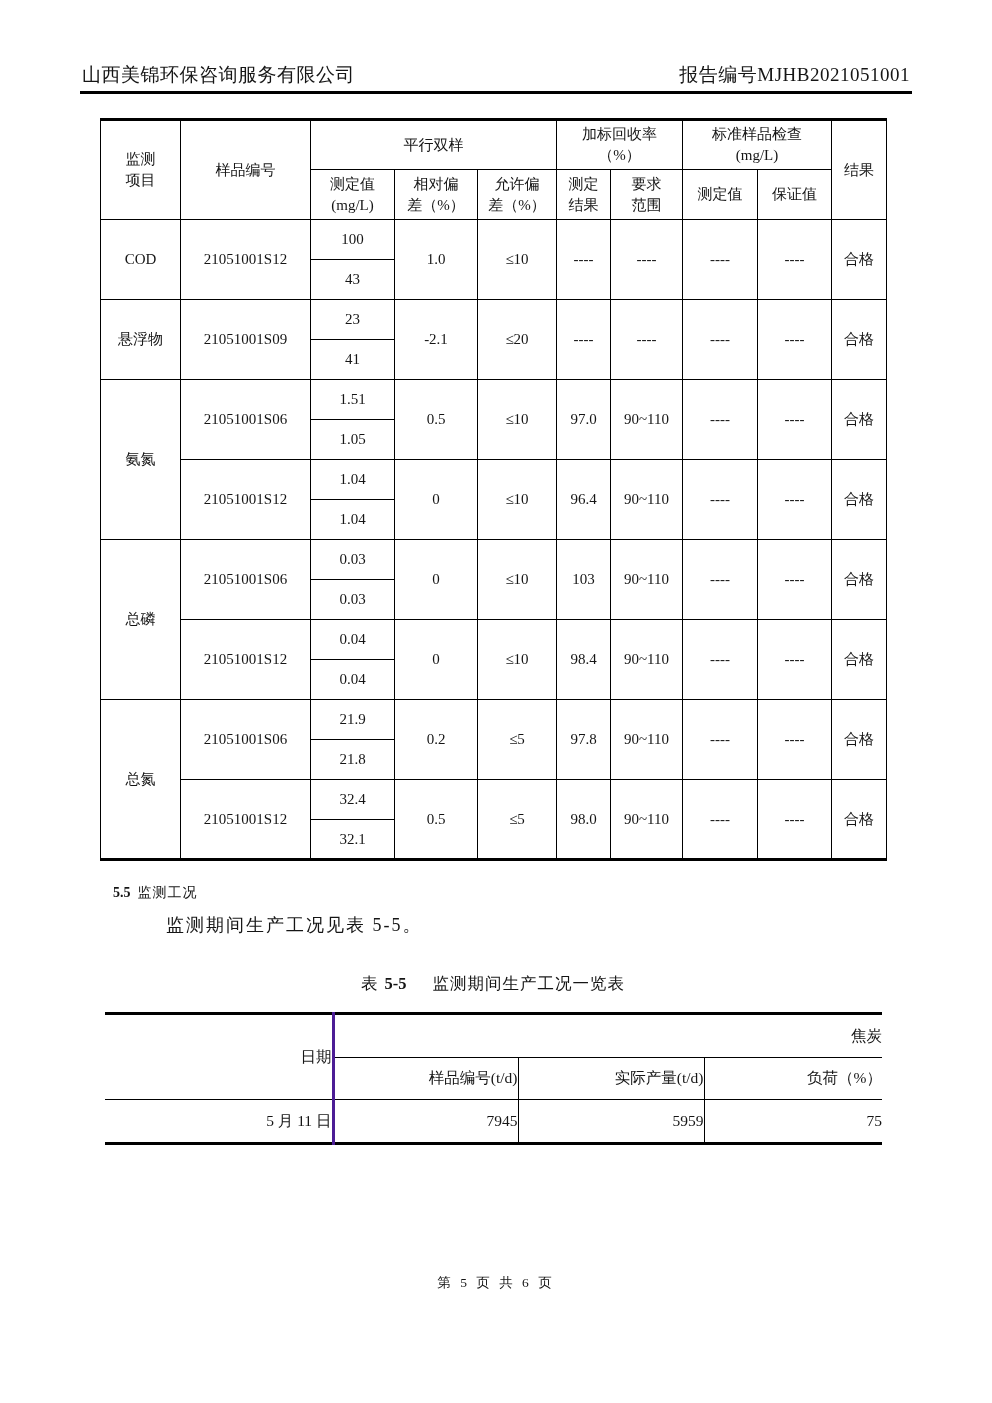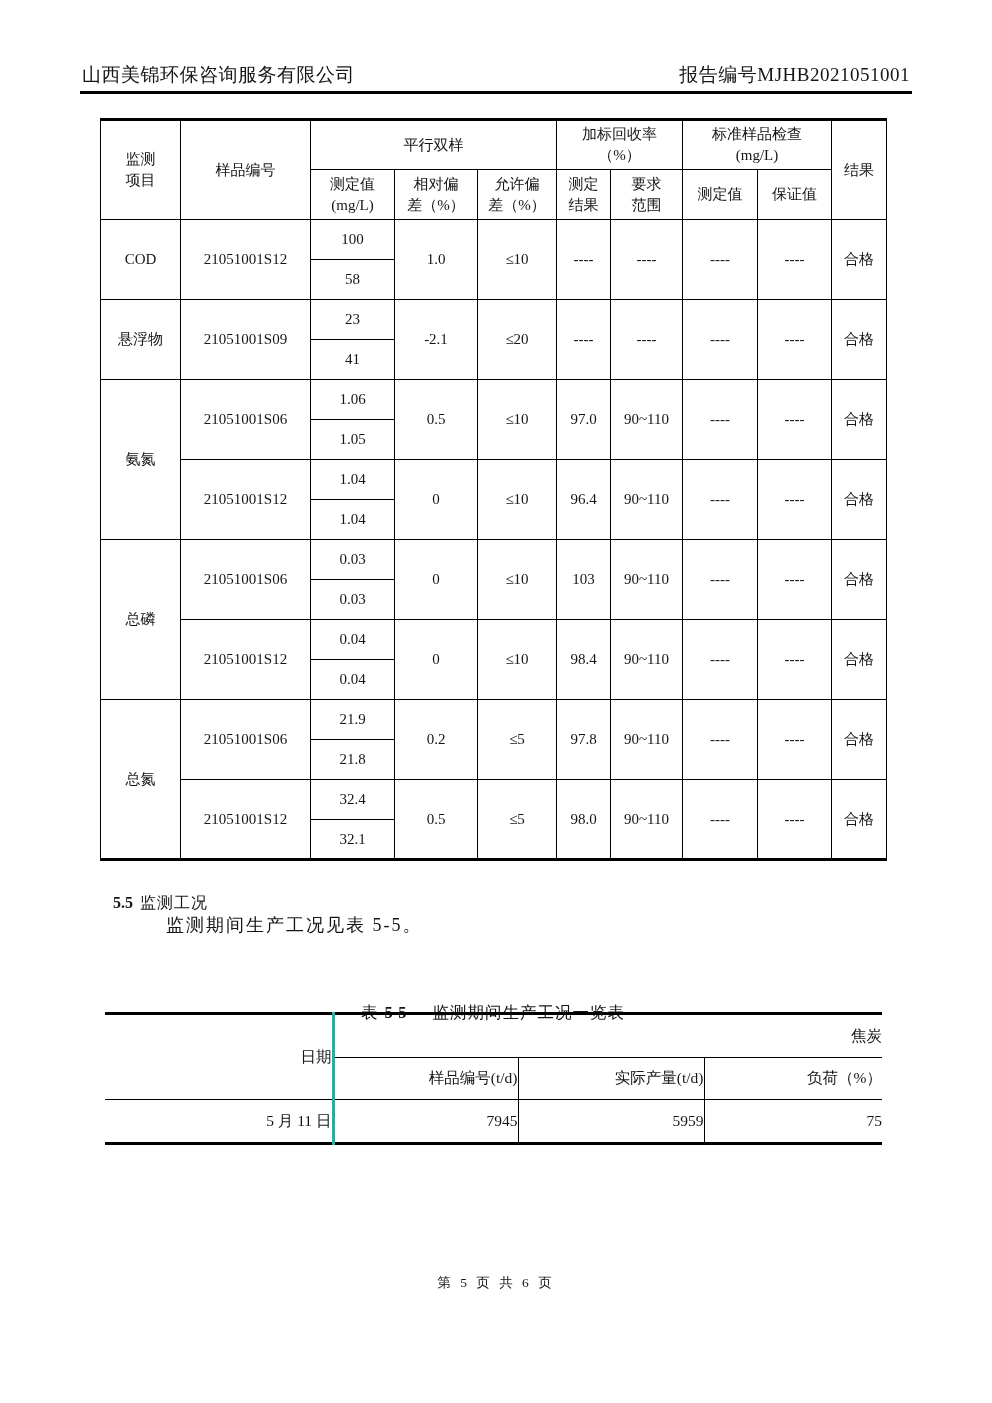--- a/index.html
+++ b/index.html
@@ -32,48 +32,48 @@
     font-weight: normal; font-size: 15px; line-height: 1.4;
     text-align: center; vertical-align: middle; white-space: pre-line;
   }
   tr.hr1 { height: 50px; }
   tr.hr2 { height: 50px; }
   tr.vr  { height: 40px; }
 
   
   .section-heading {
     position: absolute; top: 884px; left: 113px;
-    font-size: 16px; letter-spacing: 1px; margin-top: 9px;
+    font-size: 14px; letter-spacing: 1px;
   }
   .section-heading .sec-num { font-weight: bold; margin-right: 7px; letter-spacing: 0; }
   .body-paragraph {
     position: absolute; top: 913px; left: 166px;
     font-size: 18px; letter-spacing: 2px;
   }
   .table-caption {
     position: absolute; top: 973px; left: 100px; width: 786px;
-    text-align: center; font-size: 16.5px; letter-spacing: 1px; margin-top: 29px;
+    text-align: center; font-size: 16.5px; letter-spacing: 1px;
   }
   .table-caption .cap-no { font-weight: bold; margin-left: 6px; letter-spacing: 0; }
   .table-caption .cap-title { margin-left: 26px; }
 
   
   .t55-wrap { position: absolute; top: 1012px; left: 105px; }
   table.t55 {
     border-collapse: collapse; table-layout: fixed; width: 777px;
     border-top: 3px solid #000; border-bottom: 3px solid #000;
   }
   table.t55 th, table.t55 td {
     border: 1px solid #000; padding: 0;
     font-weight: normal; font-size: 15.5px;
     text-align: right; vertical-align: middle;
   }
   table.t55 .edge-l { border-left: none; }
   table.t55 .edge-r { border-right: none; }
-  table.t55 .thick-r { border-right: 3px solid #14b8a6; }
+  table.t55 .thick-r { border-right: 3px solid #4c1d95; }
   tr.t55r1 { height: 44px; }
   tr.t55r2 { height: 42px; }
   tr.t55r3 { height: 44px; }
 
   
   .page-footer {
     position: absolute; top: 1274px; left: 0; width: 992px;
     text-align: center; font-size: 13.5px; letter-spacing: 3px;
   }
 </style>
@@ -135,21 +135,21 @@
           <td>100</td>
           <td rowspan="2">1.0</td>
           <td rowspan="2">≤10</td>
           <td rowspan="2">----</td>
           <td rowspan="2">----</td>
           <td rowspan="2">----</td>
           <td rowspan="2">----</td>
           <td rowspan="2">合格</td>
         </tr>
         <tr class="vr">
-          <td>58</td>
+          <td>43</td>
         </tr>
 
         <tr class="vr">
           <td rowspan="2">悬浮物</td>
           <td rowspan="2">21051001S09</td>
           <td>23</td>
           <td rowspan="2">-2.1</td>
           <td rowspan="2">≤20</td>
           <td rowspan="2">----</td>
           <td rowspan="2">----</td>
@@ -157,21 +157,21 @@
           <td rowspan="2">----</td>
           <td rowspan="2">合格</td>
         </tr>
         <tr class="vr">
           <td>41</td>
         </tr>
 
         <tr class="vr">
           <td rowspan="4">氨氮</td>
           <td rowspan="2">21051001S06</td>
-          <td>1.06</td>
+          <td>1.51</td>
           <td rowspan="2">0.5</td>
           <td rowspan="2">≤10</td>
           <td rowspan="2">97.0</td>
           <td rowspan="2">90~110</td>
           <td rowspan="2">----</td>
           <td rowspan="2">----</td>
           <td rowspan="2">合格</td>
         </tr>
         <tr class="vr">
           <td>1.05</td>

